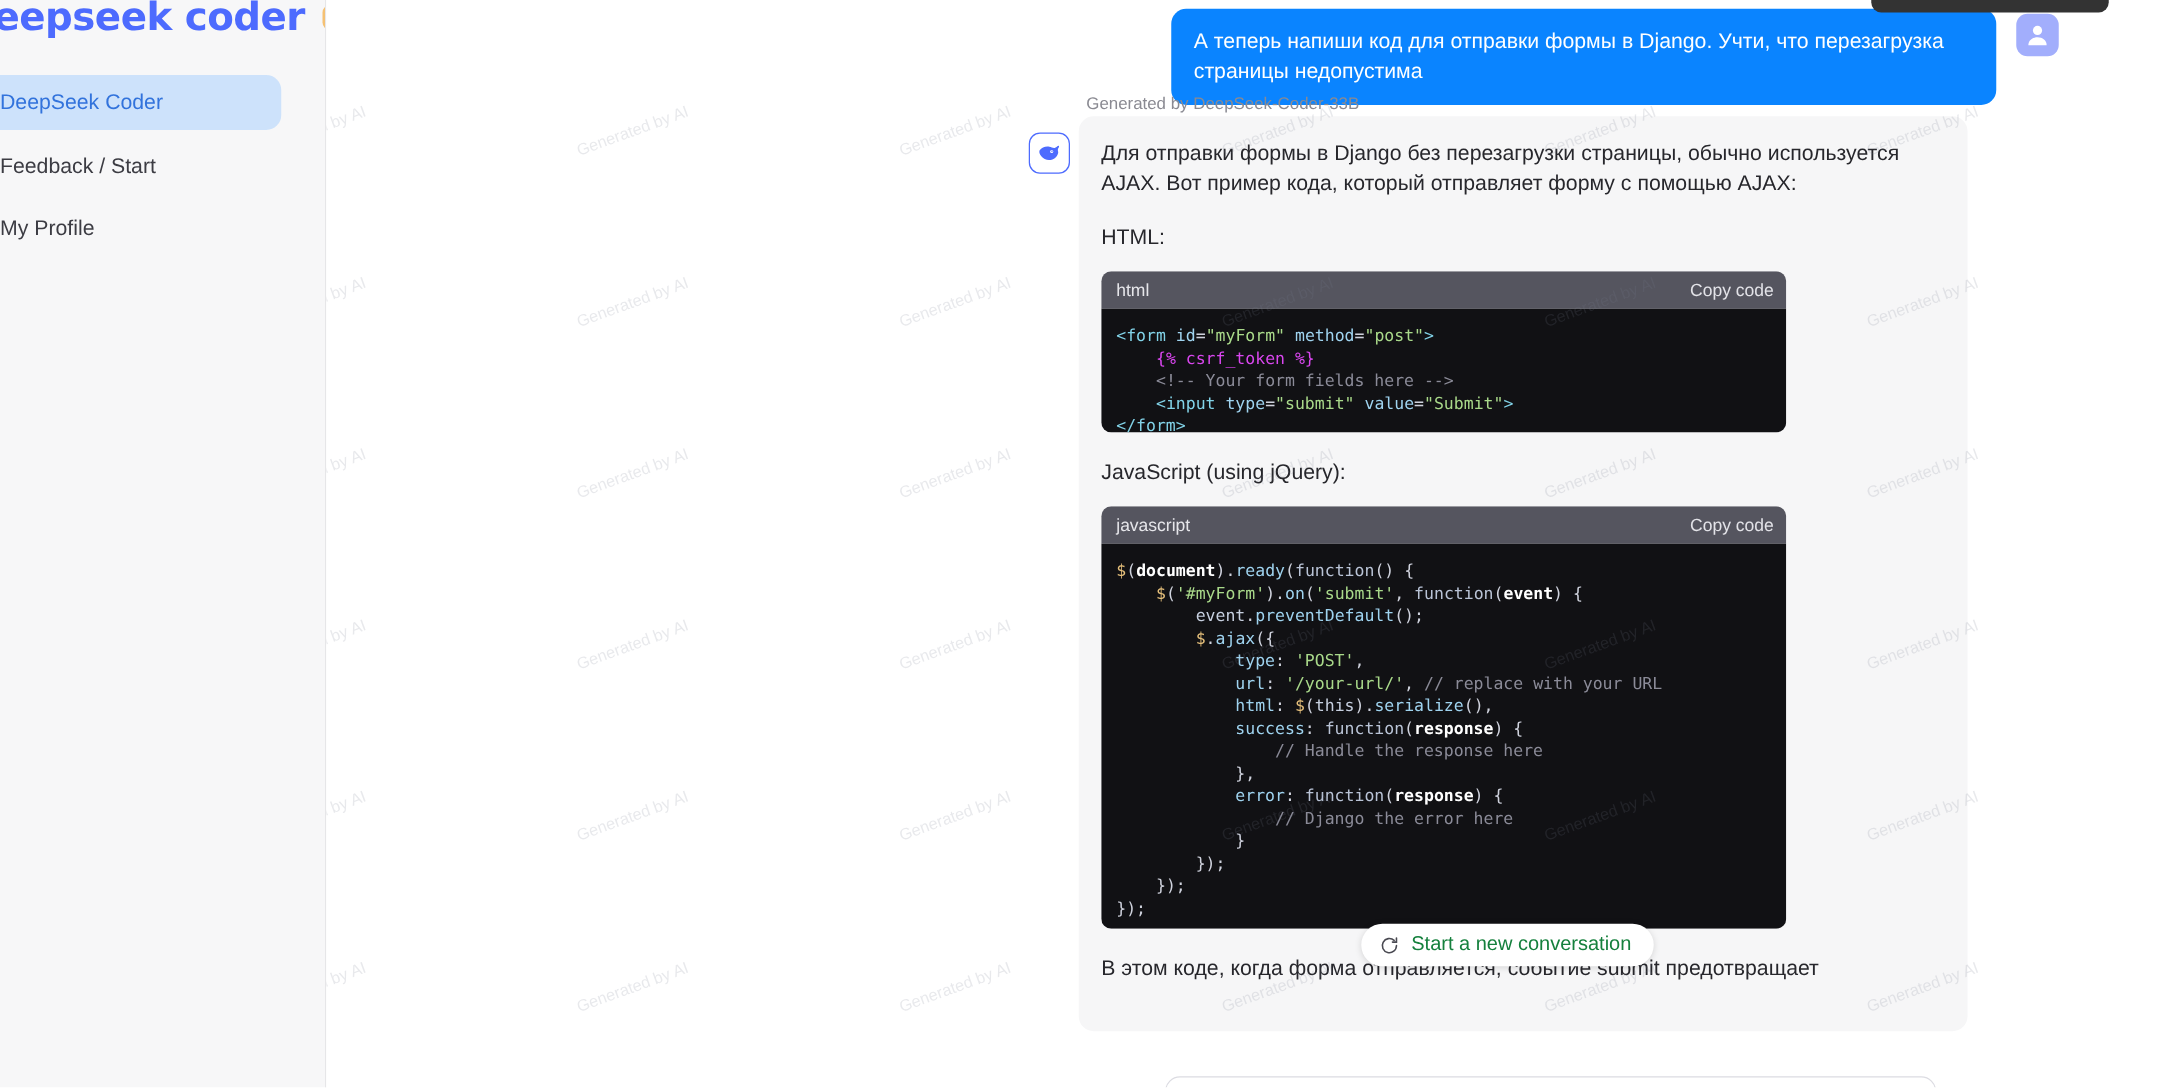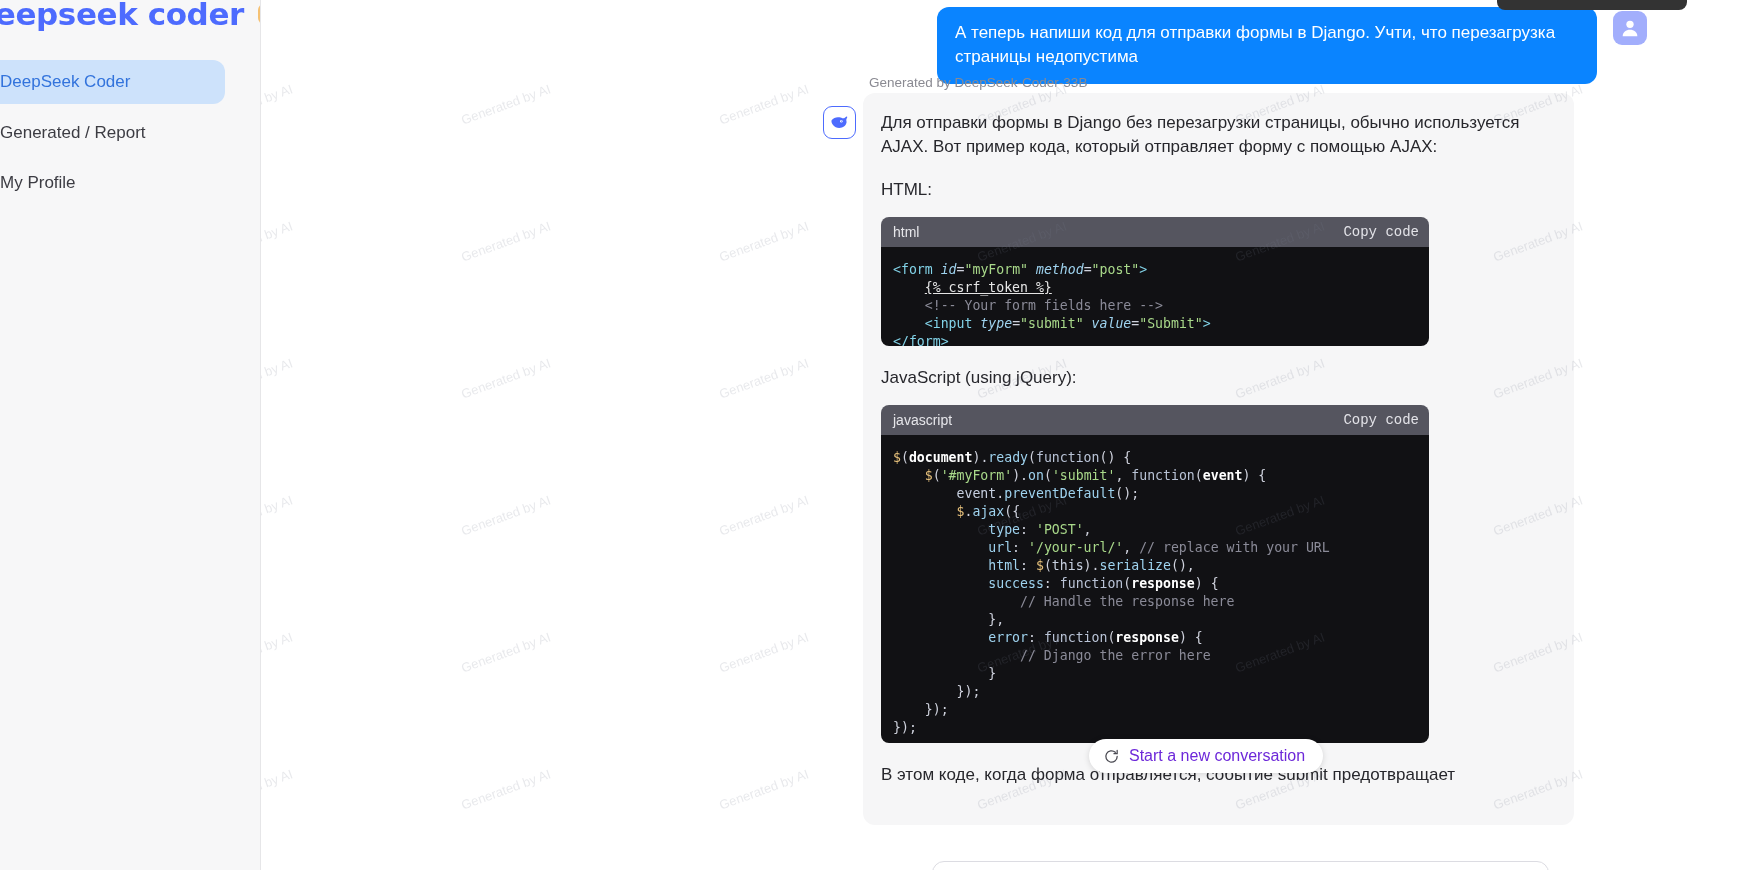--- a/index.html
+++ b/index.html
@@ -185,59 +185,59 @@
   }
   .code-lang {
     color: #e6e6ea;
     font-size: 14px;
     font-family: "Liberation Sans", sans-serif;
   }
   .copy-btn {
     color: #e3e3e8;
     font-size: 14px;
     cursor: pointer;
-    font-family: Liberation Mono, monospace;
+    font-family: Liberation Sans, sans-serif;
   }
   .code-body {
     background: #111114;
     padding: 14px 12px 14px 12px;
     font-family: "DejaVu Sans Mono", monospace;
     font-size: 13.2px;
     line-height: 1.365;
     white-space: pre;
     color: #dcdce4;
     overflow: hidden;
   }
   .code-body.html-body { height: 99px; }
   .code-body.js-body { height: 308px; }
 
   .tok-tag   { color: #82d3e8; }
-  .tok-attr  { color: #9fd3ef; font-style: italic; }
+  .tok-attr  { color: #9fd3ef; }
   .tok-str   { color: #a9d98a; }
   .tok-cmt   { color: #8b8b98; }
-  .tok-plain { color: #e5e5e5; text-decoration: underline; }
+  .tok-plain { color: #d946ef; }
   .tok-punct { color: #cfd2dd; }
   .tok-fn    { color: #b9c3d6; }
   .tok-var   { color: #ffffff; font-weight: bold; }
   .tok-dollar{ color: #e6c07b; }
   .tok-prop  { color: #9fd3ef; }
   .tok-kw    { color: #c7d0e0; }
 
   
   #new-conv-btn {
     position: absolute;
     left: 828px; top: 739px;
     height: 34px;
     display: flex; align-items: center; gap: 9px;
     background: #ffffff;
     border-radius: 18px;
     padding: 0 18px 0 14px;
     box-shadow: 0 1px 6px rgba(0,0,0,0.14);
     font-size: 16px;
-    color: #6d28d9;
+    color: #15803d;
     z-index: 50;
     cursor: pointer;
     white-space: nowrap;
   }
   #new-conv-btn svg { width: 17px; height: 17px; }
 
   
   #composer {
     position: absolute;
     left: 671px; top: 861px;
@@ -257,21 +257,21 @@
 
     <div id="brand-row">
       <div id="brand-name">deepseek coder</div>
       <div id="brand-badge">Alpha</div>
     </div>
 
     <div class="nav-item active" id="nav-coder">
       <span>DeepSeek Coder</span>
     </div>
     <div class="nav-item" id="nav-feedback">
-      <span>Generated / Report</span>
+      <span>Feedback / Start</span>
     </div>
     <div class="nav-item" id="nav-profile">
       <span>My Profile</span>
     </div>
   </aside>
 
   <main id="main">
 
     <div id="top-dark-pill"></div>
 

